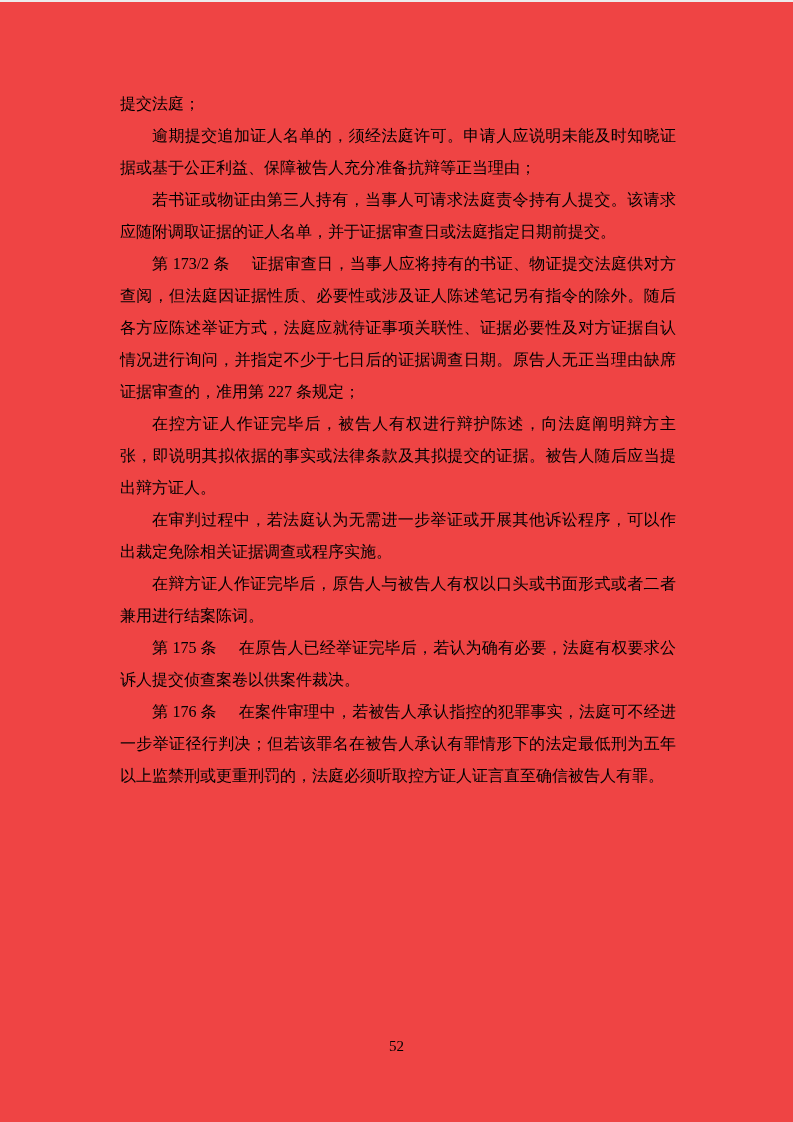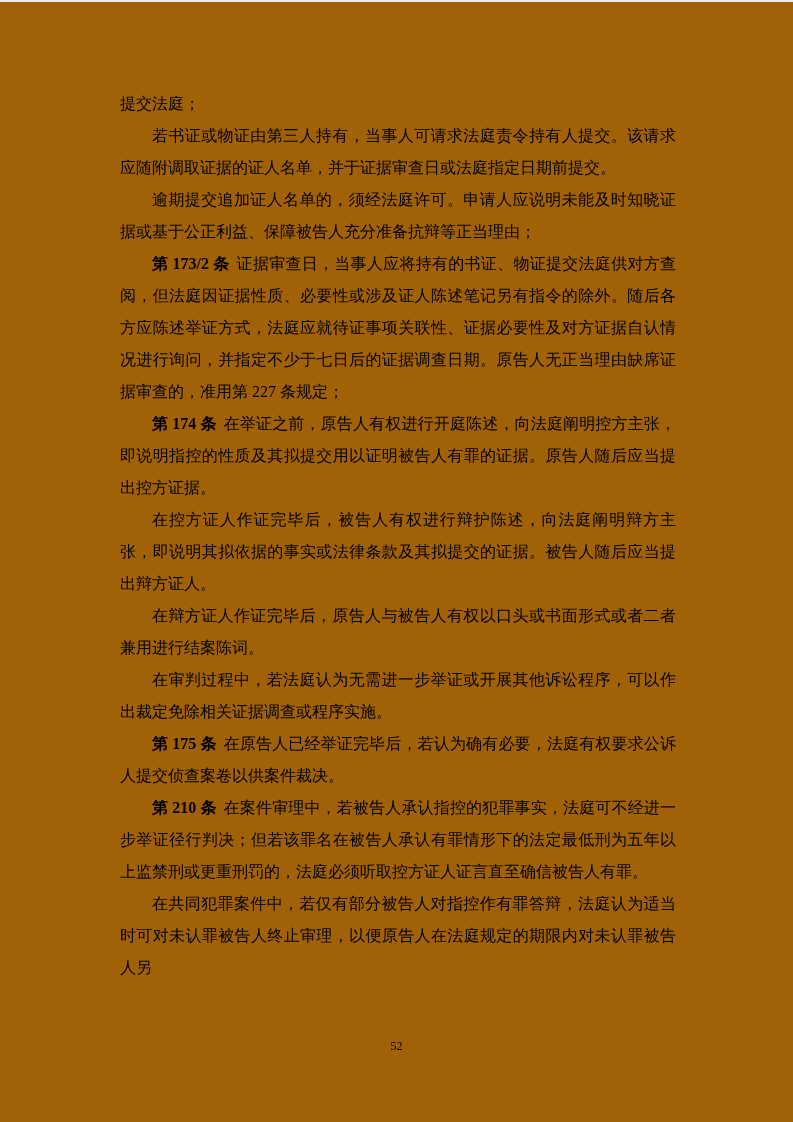--- a/index.html
+++ b/index.html
@@ -4,21 +4,21 @@
 <style>
   html, body {
     margin: 0;
     padding: 0;
     background: #ffffff;
   }
   .page {
     position: relative;
     width: 793px;
     height: 1122px;
-    background: #a16207;
+    background: #ef4444;
     box-sizing: border-box;
     border-top: 2px solid #ececec;
     font-family: "Liberation Serif", "DejaVu Serif", serif;
     color: #000000;
     overflow: hidden;
   }
   .content {
     position: absolute;
     top: 86px;
     left: 120px;
@@ -30,85 +30,79 @@
   }
   p.para {
     margin: 0;
     padding: 0;
     text-indent: 2em;
   }
   p.para.continuation {
     text-indent: 0;
   }
   .lead {
-    font-weight: bold;
-    margin-right: 7px;
+    font-weight: normal;
+    margin-right: 22px;
   }
   .lead:empty {
     display: none;
     margin: 0;
   }
   .footer {
     position: absolute;
     top: 1034px;
     left: 0;
     width: 100%;
     text-align: center;
-    font-size: 12px;
+    font-size: 15px;
     line-height: 20px;
     color: #000000;
   }
 </style>
 </head>
 <body>
 
 <div class="page">
   <div class="content">
 
     <p class="para continuation">
       <span class="ptext">提交法庭；</span>
     </p>
 
     <p class="para">
-      <span class="ptext">若书证或物证由第三人持有，当事人可请求法庭责令持有人提交。该请求应随附调取证据的证人名单，并于证据审查日或法庭指定日期前提交。</span>
+      <span class="ptext">逾期提交追加证人名单的，须经法庭许可。申请人应说明未能及时知晓证据或基于公正利益、保障被告人充分准备抗辩等正当理由；</span>
     </p>
 
     <p class="para">
-      <span class="ptext">逾期提交追加证人名单的，须经法庭许可。申请人应说明未能及时知晓证据或基于公正利益、保障被告人充分准备抗辩等正当理由；</span>
+      <span class="ptext">若书证或物证由第三人持有，当事人可请求法庭责令持有人提交。该请求应随附调取证据的证人名单，并于证据审查日或法庭指定日期前提交。</span>
     </p>
 
     <p class="para">
       <b class="lead">第 173/2 条</b><span class="ptext">证据审查日，当事人应将持有的书证、物证提交法庭供对方查阅，但法庭因证据性质、必要性或涉及证人陈述笔记另有指令的除外。随后各方应陈述举证方式，法庭应就待证事项关联性、证据必要性及对方证据自认情况进行询问，并指定不少于七日后的证据调查日期。原告人无正当理由缺席证据审查的，准用第 227 条规定；</span>
     </p>
 
 
+
     <p class="para">
-      <b class="lead">第 174 条</b><span class="ptext">在举证之前，原告人有权进行开庭陈述，向法庭阐明控方主张，即说明指控的性质及其拟提交用以证明被告人有罪的证据。原告人随后应当提出控方证据。</span>
+      <span class="ptext">在控方证人作证完毕后，被告人有权进行辩护陈述，向法庭阐明辩方主张，即说明其拟依据的事实或法律条款及其拟提交的证据。被告人随后应当提出辩方证人。</span>
     </p>
 
     <p class="para">
-      <span class="ptext">在控方证人作证完毕后，被告人有权进行辩护陈述，向法庭阐明辩方主张，即说明其拟依据的事实或法律条款及其拟提交的证据。被告人随后应当提出辩方证人。</span>
+      <span class="ptext">在审判过程中，若法庭认为无需进一步举证或开展其他诉讼程序，可以作出裁定免除相关证据调查或程序实施。</span>
     </p>
 
     <p class="para">
       <span class="ptext">在辩方证人作证完毕后，原告人与被告人有权以口头或书面形式或者二者兼用进行结案陈词。</span>
     </p>
 
     <p class="para">
-      <span class="ptext">在审判过程中，若法庭认为无需进一步举证或开展其他诉讼程序，可以作出裁定免除相关证据调查或程序实施。</span>
-    </p>
-
-    <p class="para">
       <b class="lead">第 175 条</b><span class="ptext">在原告人已经举证完毕后，若认为确有必要，法庭有权要求公诉人提交侦查案卷以供案件裁决。</span>
     </p>
 
     <p class="para">
-      <b class="lead">第 210 条</b><span class="ptext">在案件审理中，若被告人承认指控的犯罪事实，法庭可不经进一步举证径行判决；但若该罪名在被告人承认有罪情形下的法定最低刑为五年以上监禁刑或更重刑罚的，法庭必须听取控方证人证言直至确信被告人有罪。</span>
+      <b class="lead">第 176 条</b><span class="ptext">在案件审理中，若被告人承认指控的犯罪事实，法庭可不经进一步举证径行判决；但若该罪名在被告人承认有罪情形下的法定最低刑为五年以上监禁刑或更重刑罚的，法庭必须听取控方证人证言直至确信被告人有罪。</span>
     </p>
 
-    <p class="para">
-      <span class="ptext">在共同犯罪案件中，若仅有部分被告人对指控作有罪答辩，法庭认为适当时可对未认罪被告人终止审理，以便原告人在法庭规定的期限内对未认罪被告人另</span>
-    </p>
 
   </div>
 
   <div class="footer">52</div>
 </div>
 
 </body></html>

